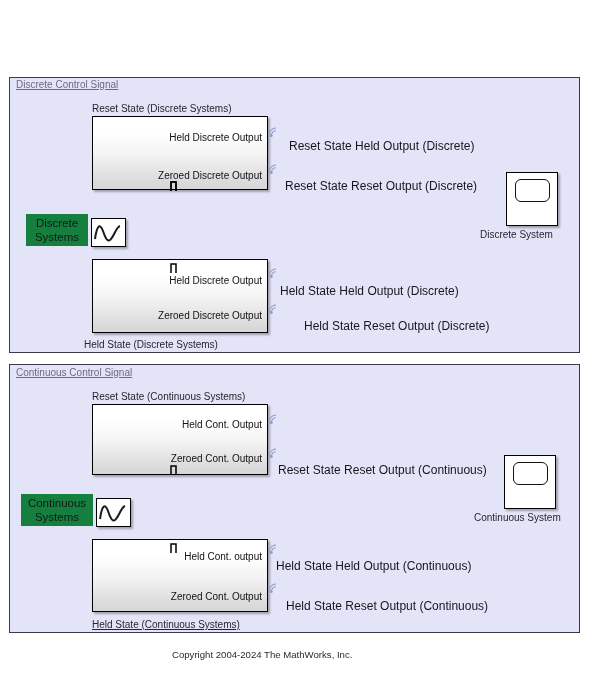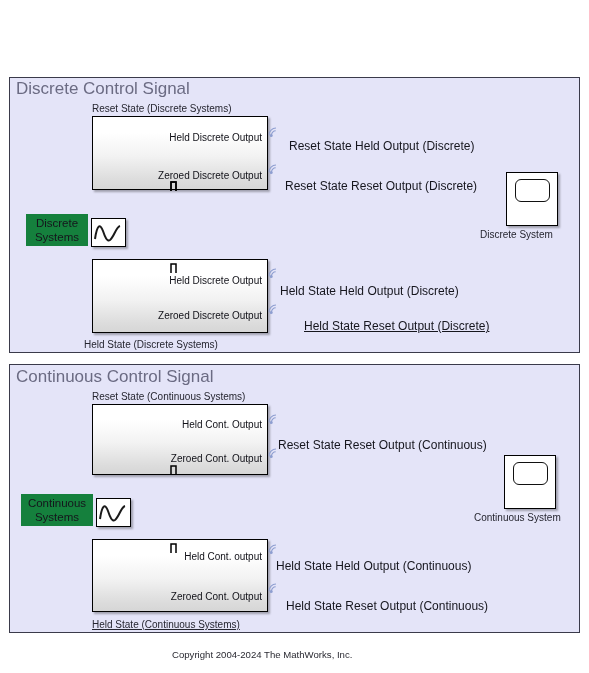--- a/index.html
+++ b/index.html
@@ -2,21 +2,21 @@
 <html><head>
 <meta charset="utf-8">
 <style>
   html,body{margin:0;padding:0;background:#ffffff;}
   body{width:589px;height:673px;position:relative;
        font-family:"Liberation Sans","DejaVu Sans",sans-serif;
        -webkit-font-smoothing:antialiased;}
   #canvas{position:absolute;left:0;top:0;width:589px;height:673px;overflow:hidden;background:#fff;}
 
   .panel{position:absolute;background:#e4e4f8;border:1px solid #3a3a4a;box-sizing:border-box;}
-  .panel-title{position:absolute;font-size:17px;color:#6b6b83;white-space:nowrap;}
+  .panel-title{position:absolute;font-size:10px;color:#6b6b83;white-space:nowrap;text-decoration:underline;}
 
   .sysblock{position:absolute;box-sizing:border-box;border:1.6px solid #000;
             background:linear-gradient(to bottom,#ffffff 0%,#ffffff 22%,#f2f2f2 55%,#dcdcdc 88%,#d6d6d6 100%);
             box-shadow:2px 2px 2px rgba(0,0,0,0.30);}
   .blk-caption{position:absolute;font-size:10px;color:#262630;white-space:nowrap;text-align:left;}
   .port-lbl{position:absolute;font-size:10px;color:#111118;white-space:nowrap;text-align:right;}
 
   .srcblock{position:absolute;box-sizing:border-box;border:1.5px solid #000;background:#ffffff;
             box-shadow:2px 2px 2px rgba(0,0,0,0.30);}
   .srcblock svg{display:block;}
@@ -126,21 +126,21 @@
   </svg>
   <svg class="rad" style="left:266px;top:299px;" width="16" height="17" viewBox="0 0 16 17">
     <path d="M3,13 A7,7 0 0 1 10,6" fill="none" stroke="#8e9ed0" stroke-width="1.1"></path>
     <path d="M5.5,13 A4.2,4.2 0 0 1 9.7,8.8" fill="none" stroke="#8e9ed0" stroke-width="1.1"></path>
     <circle cx="5.2" cy="13.4" r="1.5" fill="#8e9ed0"></circle>
   </svg>
 
   <div class="wirelbl" style="left:289px;top:139px;">Reset State Held Output (Discrete)</div>
   <div class="wirelbl" style="left:285px;top:179px;">Reset State Reset Output (Discrete)</div>
   <div class="wirelbl" style="left:280px;top:284px;">Held State Held Output (Discrete)</div>
-  <div class="wirelbl" style="left:304px;top:319px;text-decoration:underline;">Held State Reset Output (Discrete)</div>
+  <div class="wirelbl" style="left:304px;top:319px;">Held State Reset Output (Discrete)</div>
 
   <div class="sidelabel" style="left:26px;top:214px;width:56px;">
     <div>Discrete</div>
     <div>Systems</div>
   </div>
   <div class="srcblock" style="left:91px;top:218px;width:35px;height:29px;">
     <svg width="32" height="26" viewBox="0 0 32 26">
       <path d="M3,20 C5,6 8,4 11,12 C13,18 15,23 18,21 C22,18 24,8 28,7" fill="none" stroke="#1a1a1a" stroke-width="2"></path>
     </svg>
   </div>
@@ -184,21 +184,21 @@
     <path d="M3,13 A7,7 0 0 1 10,6" fill="none" stroke="#8e9ed0" stroke-width="1.1"></path>
     <path d="M5.5,13 A4.2,4.2 0 0 1 9.7,8.8" fill="none" stroke="#8e9ed0" stroke-width="1.1"></path>
     <circle cx="5.2" cy="13.4" r="1.5" fill="#8e9ed0"></circle>
   </svg>
   <svg class="rad" style="left:266px;top:578px;" width="16" height="17" viewBox="0 0 16 17">
     <path d="M3,13 A7,7 0 0 1 10,6" fill="none" stroke="#8e9ed0" stroke-width="1.1"></path>
     <path d="M5.5,13 A4.2,4.2 0 0 1 9.7,8.8" fill="none" stroke="#8e9ed0" stroke-width="1.1"></path>
     <circle cx="5.2" cy="13.4" r="1.5" fill="#8e9ed0"></circle>
   </svg>
 
-  <div class="wirelbl" style="left:278px;top:438px;">Reset State Reset Output (Continuous)</div>
+  <div class="wirelbl" style="left:278px;top:463px;">Reset State Reset Output (Continuous)</div>
   <div class="wirelbl" style="left:276px;top:559px;">Held State Held Output (Continuous)</div>
   <div class="wirelbl" style="left:286px;top:599px;">Held State Reset Output (Continuous)</div>
 
   <div class="sidelabel" style="left:21px;top:494px;width:66px;">
     <div>Continuous</div>
     <div>Systems</div>
   </div>
   <div class="srcblock" style="left:96px;top:498px;width:35px;height:29px;">
     <svg width="32" height="26" viewBox="0 0 32 26">
       <path d="M3,20 C5,6 8,4 11,12 C13,18 15,23 18,21 C22,18 24,8 28,7" fill="none" stroke="#1a1a1a" stroke-width="2"></path>

